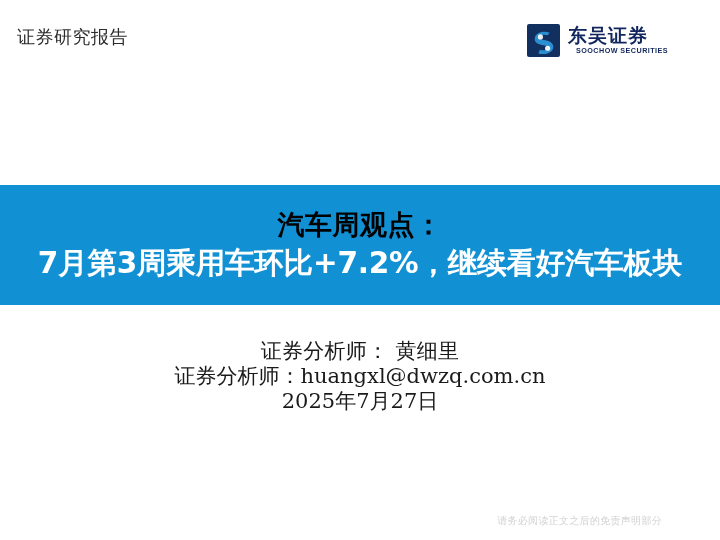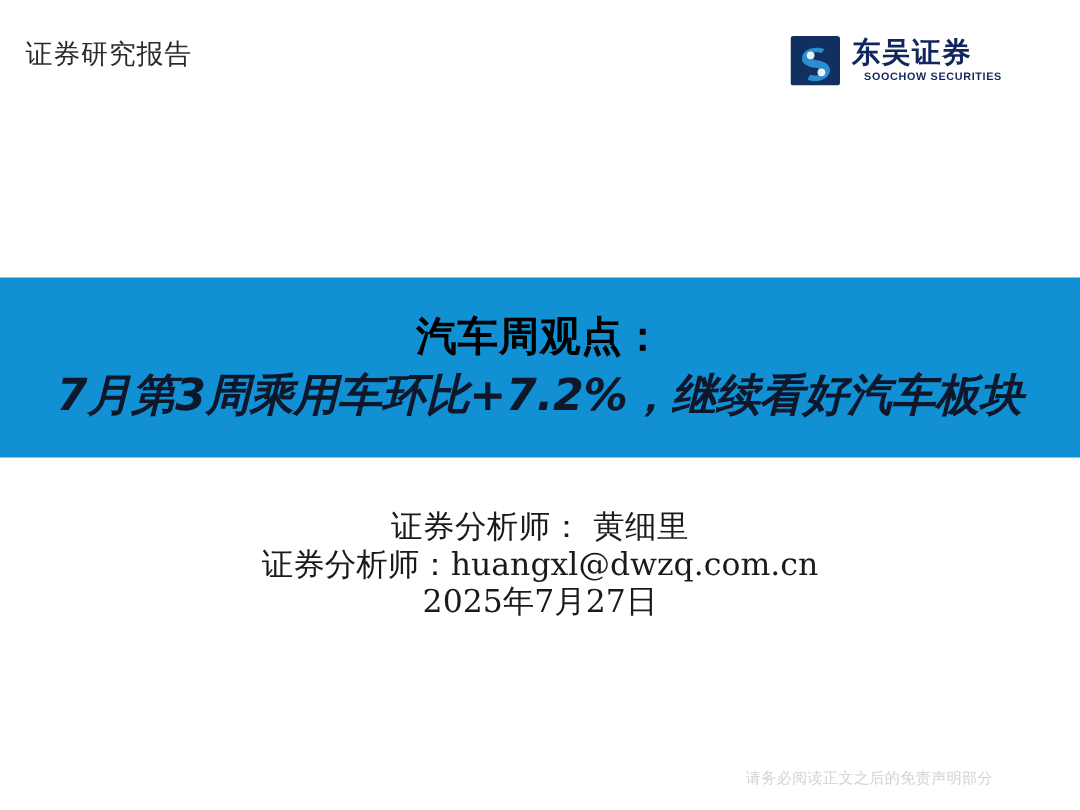--- a/index.html
+++ b/index.html
@@ -91,28 +91,27 @@
   .title-line1 {
     color: #000000;
     font-weight: 700;
     font-size: 27px;
     line-height: 36px;
     letter-spacing: 0.5px;
     white-space: nowrap;
     font-family: "DejaVu Sans", "Liberation Sans", sans-serif;
   }
   .title-line2 {
-    color: #0f172a;
+    color: #ffffff;
     font-weight: 700;
     font-size: 29.5px;
     line-height: 40px;
     letter-spacing: -0.2px;
     white-space: nowrap;
     font-family: "DejaVu Sans", "Liberation Sans", sans-serif;
-    font-style: italic;
   }
 
   
   .author-block {
     position: absolute;
     left: 0;
     top: 339px;
     width: 720px;
     text-align: center;
   }
@@ -130,21 +129,21 @@
   
   .footer-note {
     position: absolute;
     right: 14px;
     bottom: 12px;
     font-size: 10px;
     line-height: 14px;
     color: #d2d2d2;
     letter-spacing: 0.3px;
     white-space: nowrap;
-    font-family: Liberation Mono, monospace;
+    font-family: Liberation Sans, sans-serif;
   }
 </style>
 </head>
 <body>
 
 <div class="slide">
 
   <div class="header-label">证券研究报告</div>
 
   <div class="logo">

